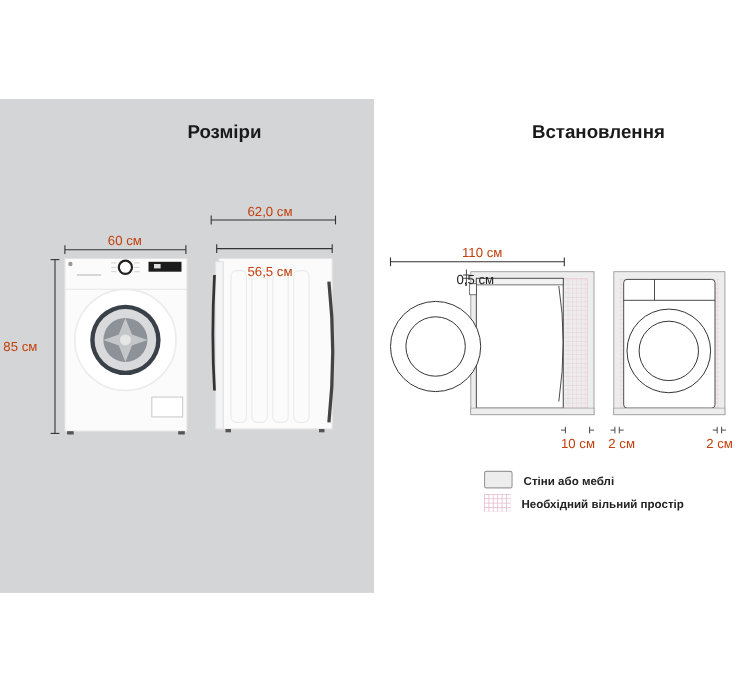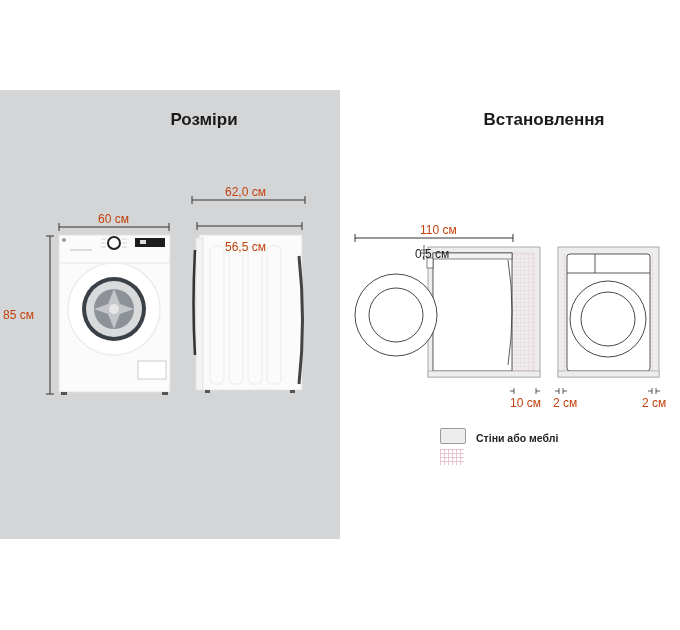--- a/index.html
+++ b/index.html
@@ -189,14 +189,15 @@
   <div class="lbl" style="left:170px; top:306px;">10 см</div>
   <div class="lbl" style="left:213px; top:306px;">2 см</div>
   <div class="lbl" style="left:302px; top:306px;">2 см</div>
 
   <div class="legend-row" style="top:338px;">
     <div class="swatch-wall"></div>
     <span>Стіни або меблі</span>
   </div>
   <div class="legend-row" style="top:359px;">
     <div class="swatch-space"></div>
+    <span>Необхідний вільний простір</span>
   </div>
 </div>
 
 </body></html>

